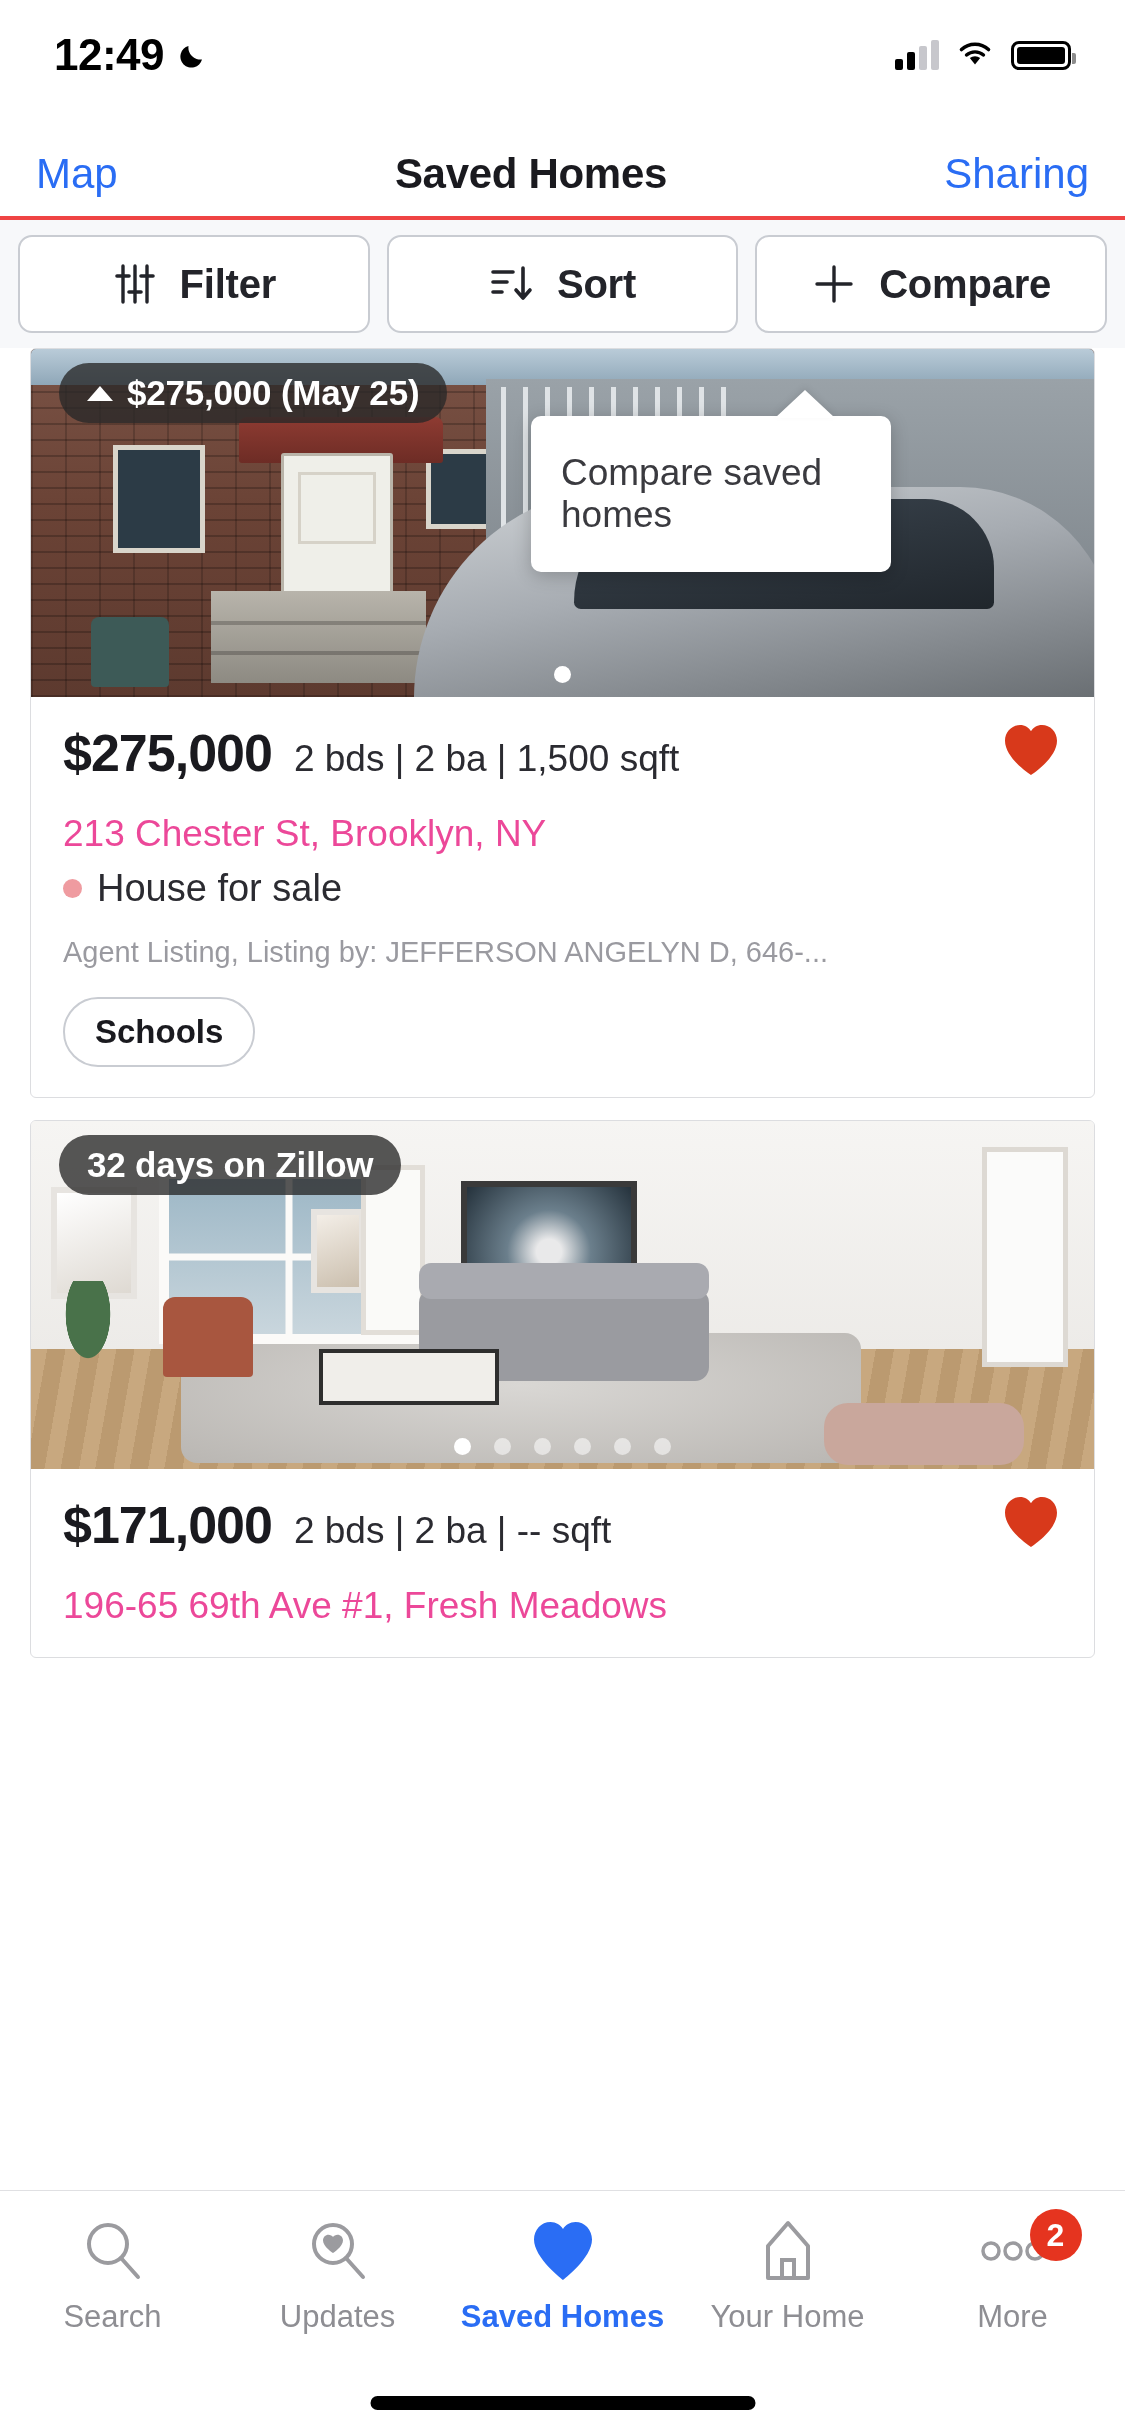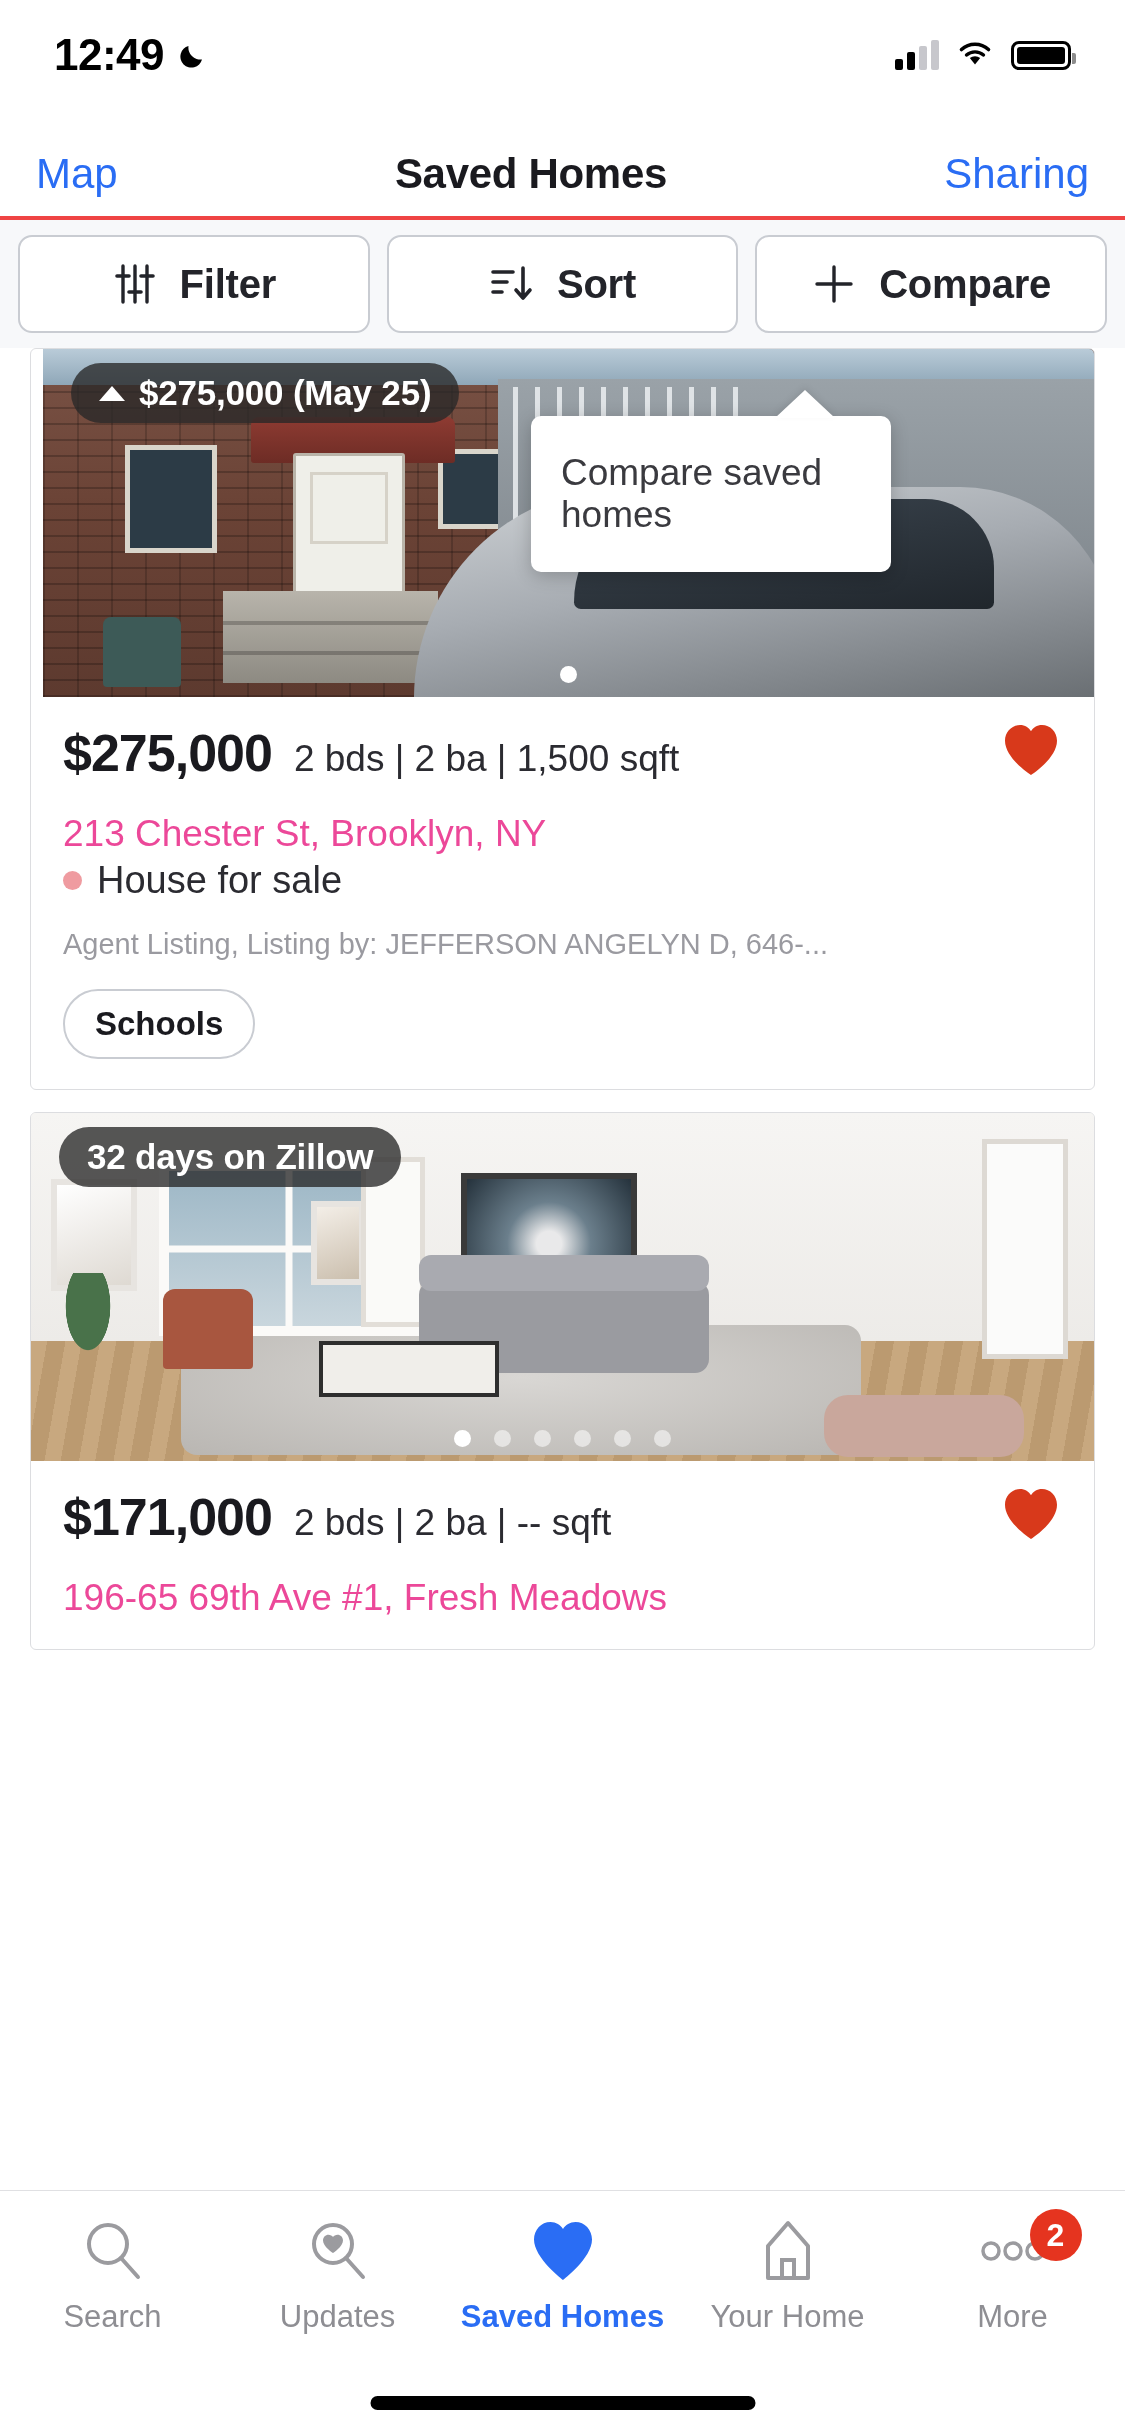--- a/index.html
+++ b/index.html
@@ -94,21 +94,21 @@
   .card {
     margin:0 30px 22px 30px;
     border:1px solid #dcdde0;
     border-radius:6px;
     background:#ffffff;
     overflow:hidden;
   }
   .photo { position:relative; height:348px; overflow:hidden; }
 
   
-  .photo-brick { background:#6d4a3c;margin-left:12px; }
+  .photo-brick { background:#6d4a3c; }
   .brick-wall{
     position:absolute;inset:0;
     background:
       repeating-linear-gradient(0deg, rgba(0,0,0,.22) 0 2px, rgba(0,0,0,0) 2px 16px),
       repeating-linear-gradient(90deg, rgba(0,0,0,.18) 0 2px, rgba(0,0,0,0) 2px 34px),
       linear-gradient(180deg,#7a5346 0%, #6b4336 45%, #5d3a2f 100%);
   }
   .brick-sky{position:absolute;left:0;right:0;top:0;height:36px;background:linear-gradient(180deg,#b9cbd8,#8fa7b8);}
   .door{position:absolute;left:250px;top:104px;width:112px;height:190px;background:#efefe9;border:3px solid #b9b4a9;border-radius:3px;}
   .door::after{content:"";position:absolute;left:14px;top:16px;right:14px;height:66px;border:3px solid #d6d2c8;}
@@ -176,21 +176,21 @@
   .dots { position:absolute; left:0; right:0; bottom:14px; display:flex; justify-content:center; gap:23px; }
   .dots i { width:17px;height:17px;border-radius:50%;background:rgba(255,255,255,.55); display:block;}
   .dots i.on { background:#ffffff; }
 
   
   .info { padding:26px 32px 30px 32px; position:relative; }
   .row1 { display:flex; align-items:baseline; gap:22px; }
   .price { font-size:52px; font-weight:700; color:#1a1a1f; letter-spacing:-1px; }
   .facts { font-size:37px; color:#2b2b31; }
   .addr { font-size:37px; color:#ec4899; margin-top:30px; }
-  .status-row { display:flex; align-items:center; gap:15px; margin-top:4px; }
+  .status-row { display:flex; align-items:center; gap:15px; margin-top:12px; }
   .dot-pink { width:19px;height:19px;border-radius:50%;background:#ef9ba0; display:block;}
   .status-text { font-size:38px; color:#2b2b31; }
   .agent { font-size:29px; color:#9a9aa0; margin-top:26px; white-space:nowrap; overflow:hidden; text-overflow:ellipsis;}
   .pill {
     display:inline-block;
     margin-top:28px;
     border:2px solid #c9ccd2;
     border-radius:38px;
     padding:14px 30px;
     font-size:33px;

